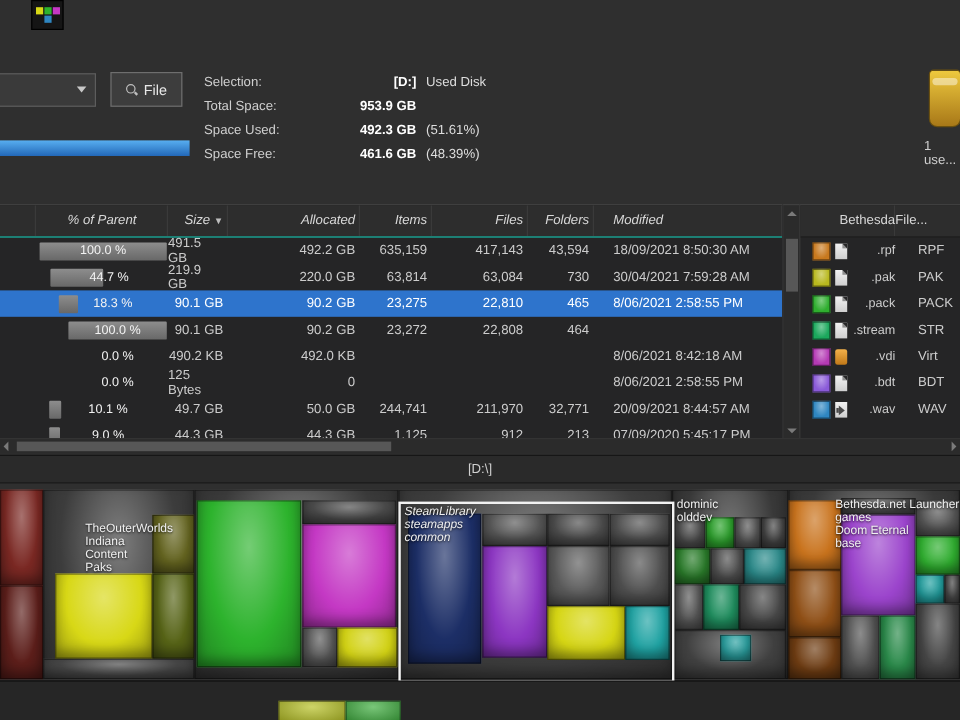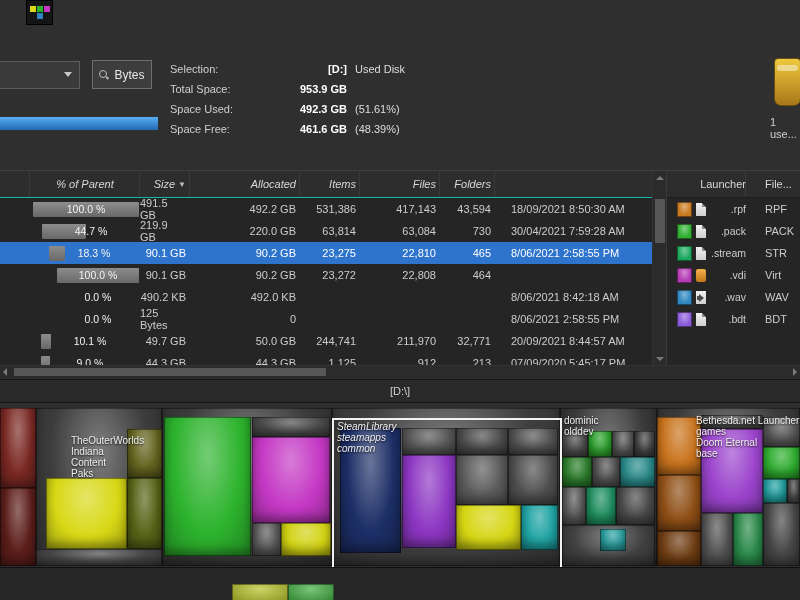--- a/index.html
+++ b/index.html
@@ -59,21 +59,21 @@
   .cell.num{justify-content:flex-end;padding-right:4px;}
   .cell.mod{padding-left:16px;}
   .pctwrap{position:relative;height:15px;}
   .pctbar{position:absolute;left:0;top:0;bottom:0;background:linear-gradient(180deg,#8d8d8d,#686868);border-radius:1px;}
   .pcttext{position:absolute;left:0;right:0;top:0;bottom:0;text-align:center;line-height:15px;color:#f2f2f2;font-size:10.5px;}
 
   
   .ext-panel{left:666px;top:170px;width:134px;height:195px;background:#252526;border-top:1px solid #3f3f3f;border-left:1px solid #3a3a3a;overflow:hidden;}
   .ext-head{height:26px;background:#2d2d2d;border-bottom:1px solid #1c1c1c;display:flex;align-items:center;color:#d8d8d8;}
   .eh-ext{width:79px;flex:none;text-align:right;display:flex;justify-content:flex-end;box-shadow:inset -1px 0 0 #3a3a3a;height:100%;align-items:center;}
-  .eh-type{padding-left:19px;}
+  .eh-type{}
   .ext-row{height:22px;display:flex;align-items:center;color:#cccccc;}
   .ext-color{width:15px;height:15px;margin-left:10px;flex:none;box-shadow:inset 0 0 0 1px rgba(0,0,0,.45);}
   .ext-doc{width:10px;height:13px;margin-left:4px;flex:none;position:relative;background:linear-gradient(#f2f2f2,#cfcfcf);}
   .ext-doc::after{content:'';position:absolute;top:0;right:0;border-style:solid;border-width:0 4px 4px 0;border-color:#252526 #252526 #8f8f8f transparent;}
   .ext-doc.vdi{background:linear-gradient(#f4b14a,#c07818);border-radius:2px;}
   .ext-doc.vdi::after{display:none;}
   .ext-doc.wav::before{content:'';position:absolute;left:1px;top:5px;width:2px;height:4px;background:#4a4a4a;}
   .ext-doc.wav::after{content:'';position:absolute;left:3px;top:3px;right:auto;border-style:solid;border-width:4px 0 4px 5px;border-color:transparent transparent transparent #4a4a4a;}
   .ext-name{width:40px;flex:none;text-align:right;font-size:10.5px;}
   .ext-type{width:36px;margin-left:19px;flex:none;overflow:hidden;white-space:nowrap;}
@@ -110,21 +110,21 @@
       <i style="background:#2e86c1"></i>
   </div>
 </div>
 
 <div class="abs toolbar">
   <div class="abs drive-combo">
     <span class="combo-arrow"></span>
   </div>
   <div class="abs scan-btn">
     <span class="scan-icon"></span>
-    <span>Bytes</span>
+    <span>File</span>
   </div>
   <div class="abs drive-usage-bar"></div>
 
   <div class="abs sel-panel">
     <div class="sel-row">
       <span class="sel-label">Selection:</span>
       <span class="sel-value">[D:]</span>
       <span class="sel-extra">Used Disk</span>
     </div>
     <div class="sel-row">
@@ -153,33 +153,34 @@
     <div class="hcell c-spacer"></div>
     <div class="hcell c-pct">% of Parent</div>
     <div class="hcell c-size">
         <span>Size</span>
         <span class="sort">▼</span>
       </div>
     <div class="hcell c-alloc">Allocated</div>
     <div class="hcell c-items">Items</div>
     <div class="hcell c-files">Files</div>
     <div class="hcell c-folders">Folders</div>
+    <div class="hcell c-mod">Modified</div>
   </div>
   <div>
       <div class="trow">
         <div class="cell c-spacer"></div>
         <div class="cell c-pct">
           <div class="pctwrap" style="margin-left:2px;width:106px">
             <div class="pctbar" style="width:100%"></div>
             <span class="pcttext">100.0 %</span>
           </div>
         </div>
         <div class="cell num c-size">491.5 GB</div>
         <div class="cell num c-alloc">492.2 GB</div>
-        <div class="cell num c-items">531,386</div>
+        <div class="cell num c-items">635,159</div>
         <div class="cell num c-files">417,143</div>
         <div class="cell num c-folders">43,594</div>
         <div class="cell mod c-mod">18/09/2021 8:50:30 AM</div>
       </div>
       <div class="trow">
         <div class="cell c-spacer"></div>
         <div class="cell c-pct">
           <div class="pctwrap" style="margin-left:12px;width:98px">
             <div class="pctbar" style="width:44.7%"></div>
             <span class="pcttext">44.7 %</span>
@@ -283,59 +284,65 @@
       </div>
     </div>
 </div>
 
 <div class="abs vscroll">
   <div class="vthumb"></div>
 </div>
 
 <div class="abs ext-panel">
   <div class="ext-head">
-    <div class="eh-ext">Launcher</div>
+    <div class="eh-ext">Bethesda</div>
     <div class="eh-type">File...</div>
   </div>
   <div>
       <div class="ext-row">
         <span class="ext-color" style="background:radial-gradient(ellipse at 50% 30%, rgba(255,255,255,.4), rgba(255,255,255,0) 60%), linear-gradient(#c8791e,#c8791e)"></span>
         <span class="ext-doc doc"></span>
         <span class="ext-name">.rpf</span>
         <span class="ext-type">RPF</span>
       </div>
       <div class="ext-row">
+        <span class="ext-color" style="background:radial-gradient(ellipse at 50% 30%, rgba(255,255,255,.4), rgba(255,255,255,0) 60%), linear-gradient(#b8b81e,#b8b81e)"></span>
+        <span class="ext-doc doc"></span>
+        <span class="ext-name">.pak</span>
+        <span class="ext-type">PAK</span>
+      </div>
+      <div class="ext-row">
         <span class="ext-color" style="background:radial-gradient(ellipse at 50% 30%, rgba(255,255,255,.4), rgba(255,255,255,0) 60%), linear-gradient(#2fae2f,#2fae2f)"></span>
         <span class="ext-doc doc"></span>
         <span class="ext-name">.pack</span>
         <span class="ext-type">PACK</span>
       </div>
       <div class="ext-row">
         <span class="ext-color" style="background:radial-gradient(ellipse at 50% 30%, rgba(255,255,255,.4), rgba(255,255,255,0) 60%), linear-gradient(#1ba85c,#1ba85c)"></span>
         <span class="ext-doc doc"></span>
         <span class="ext-name">.stream</span>
         <span class="ext-type">STR</span>
       </div>
       <div class="ext-row">
         <span class="ext-color" style="background:radial-gradient(ellipse at 50% 30%, rgba(255,255,255,.4), rgba(255,255,255,0) 60%), linear-gradient(#b43ab4,#b43ab4)"></span>
         <span class="ext-doc vdi"></span>
         <span class="ext-name">.vdi</span>
         <span class="ext-type">Virt</span>
       </div>
       <div class="ext-row">
+        <span class="ext-color" style="background:radial-gradient(ellipse at 50% 30%, rgba(255,255,255,.4), rgba(255,255,255,0) 60%), linear-gradient(#8a5ad8,#8a5ad8)"></span>
+        <span class="ext-doc doc"></span>
+        <span class="ext-name">.bdt</span>
+        <span class="ext-type">BDT</span>
+      </div>
+      <div class="ext-row">
         <span class="ext-color" style="background:radial-gradient(ellipse at 50% 30%, rgba(255,255,255,.4), rgba(255,255,255,0) 60%), linear-gradient(#2e86c1,#2e86c1)"></span>
         <span class="ext-doc wav"></span>
         <span class="ext-name">.wav</span>
         <span class="ext-type">WAV</span>
-      </div>
-      <div class="ext-row">
-        <span class="ext-color" style="background:radial-gradient(ellipse at 50% 30%, rgba(255,255,255,.4), rgba(255,255,255,0) 60%), linear-gradient(#8a5ad8,#8a5ad8)"></span>
-        <span class="ext-doc doc"></span>
-        <span class="ext-name">.bdt</span>
-        <span class="ext-type">BDT</span>
       </div>
     </div>
 </div>
 
 <div class="abs hscroll">
   <div class="hthumb"></div>
 </div>
 
 <div class="abs status-strip">
   <span>[D:\]</span>

